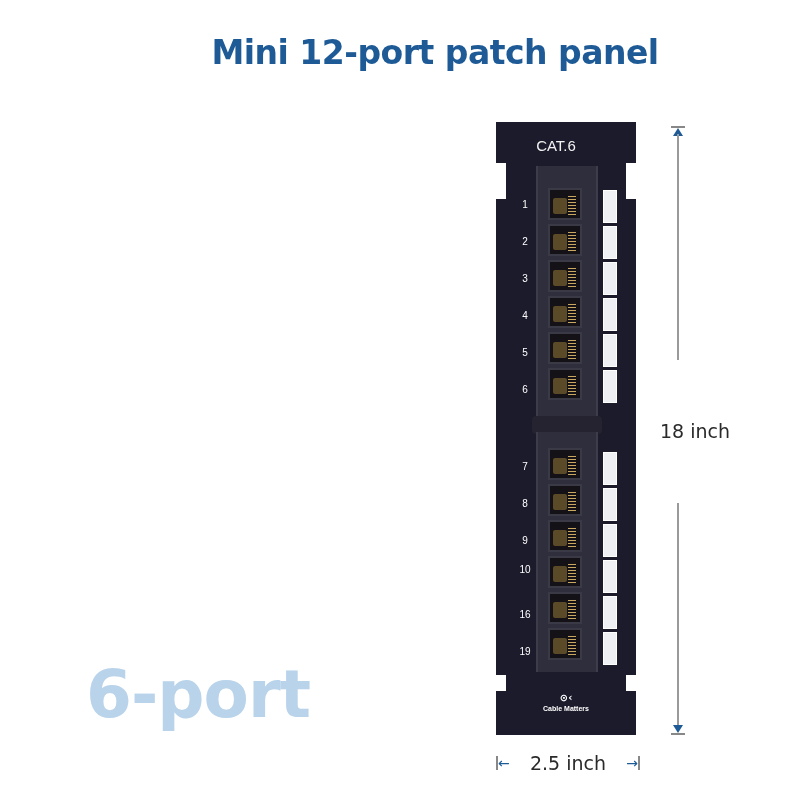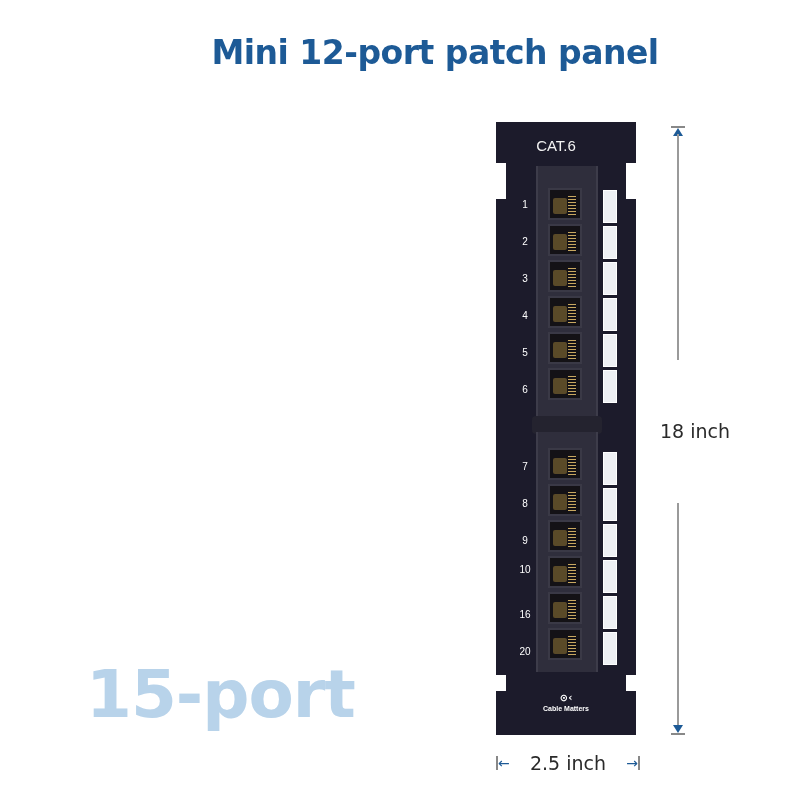--- a/index.html
+++ b/index.html
@@ -72,21 +72,21 @@
   <div class="port-num" style="top:114px">2</div>
   <div class="port-num" style="top:151px">3</div>
   <div class="port-num" style="top:188px">4</div>
   <div class="port-num" style="top:225px">5</div>
   <div class="port-num" style="top:262px">6</div>
   <div class="port-num" style="top:339px">7</div>
   <div class="port-num" style="top:376px">8</div>
   <div class="port-num" style="top:413px">9</div>
   <div class="port-num" style="top:442px">10</div>
   <div class="port-num" style="top:487px">16</div>
-  <div class="port-num" style="top:524px">20</div>
+  <div class="port-num" style="top:524px">19</div>
 
   <div class="tag" style="top:68px"></div>
   <div class="tag" style="top:104px"></div>
   <div class="tag" style="top:140px"></div>
   <div class="tag" style="top:176px"></div>
   <div class="tag" style="top:212px"></div>
   <div class="tag" style="top:248px"></div>
   <div class="tag" style="top:330px"></div>
   <div class="tag" style="top:366px"></div>
   <div class="tag" style="top:402px"></div>
@@ -113,13 +113,13 @@
       <span class="hbar"></span>
       <span>←</span>
     </span>
   <span>2.5 inch</span>
   <span class="harrow">
       <span>→</span>
       <span class="hbar"></span>
     </span>
 </div>
 
-<div class="big-label">15-port</div>
+<div class="big-label">6-port</div>
 
 </body></html>

